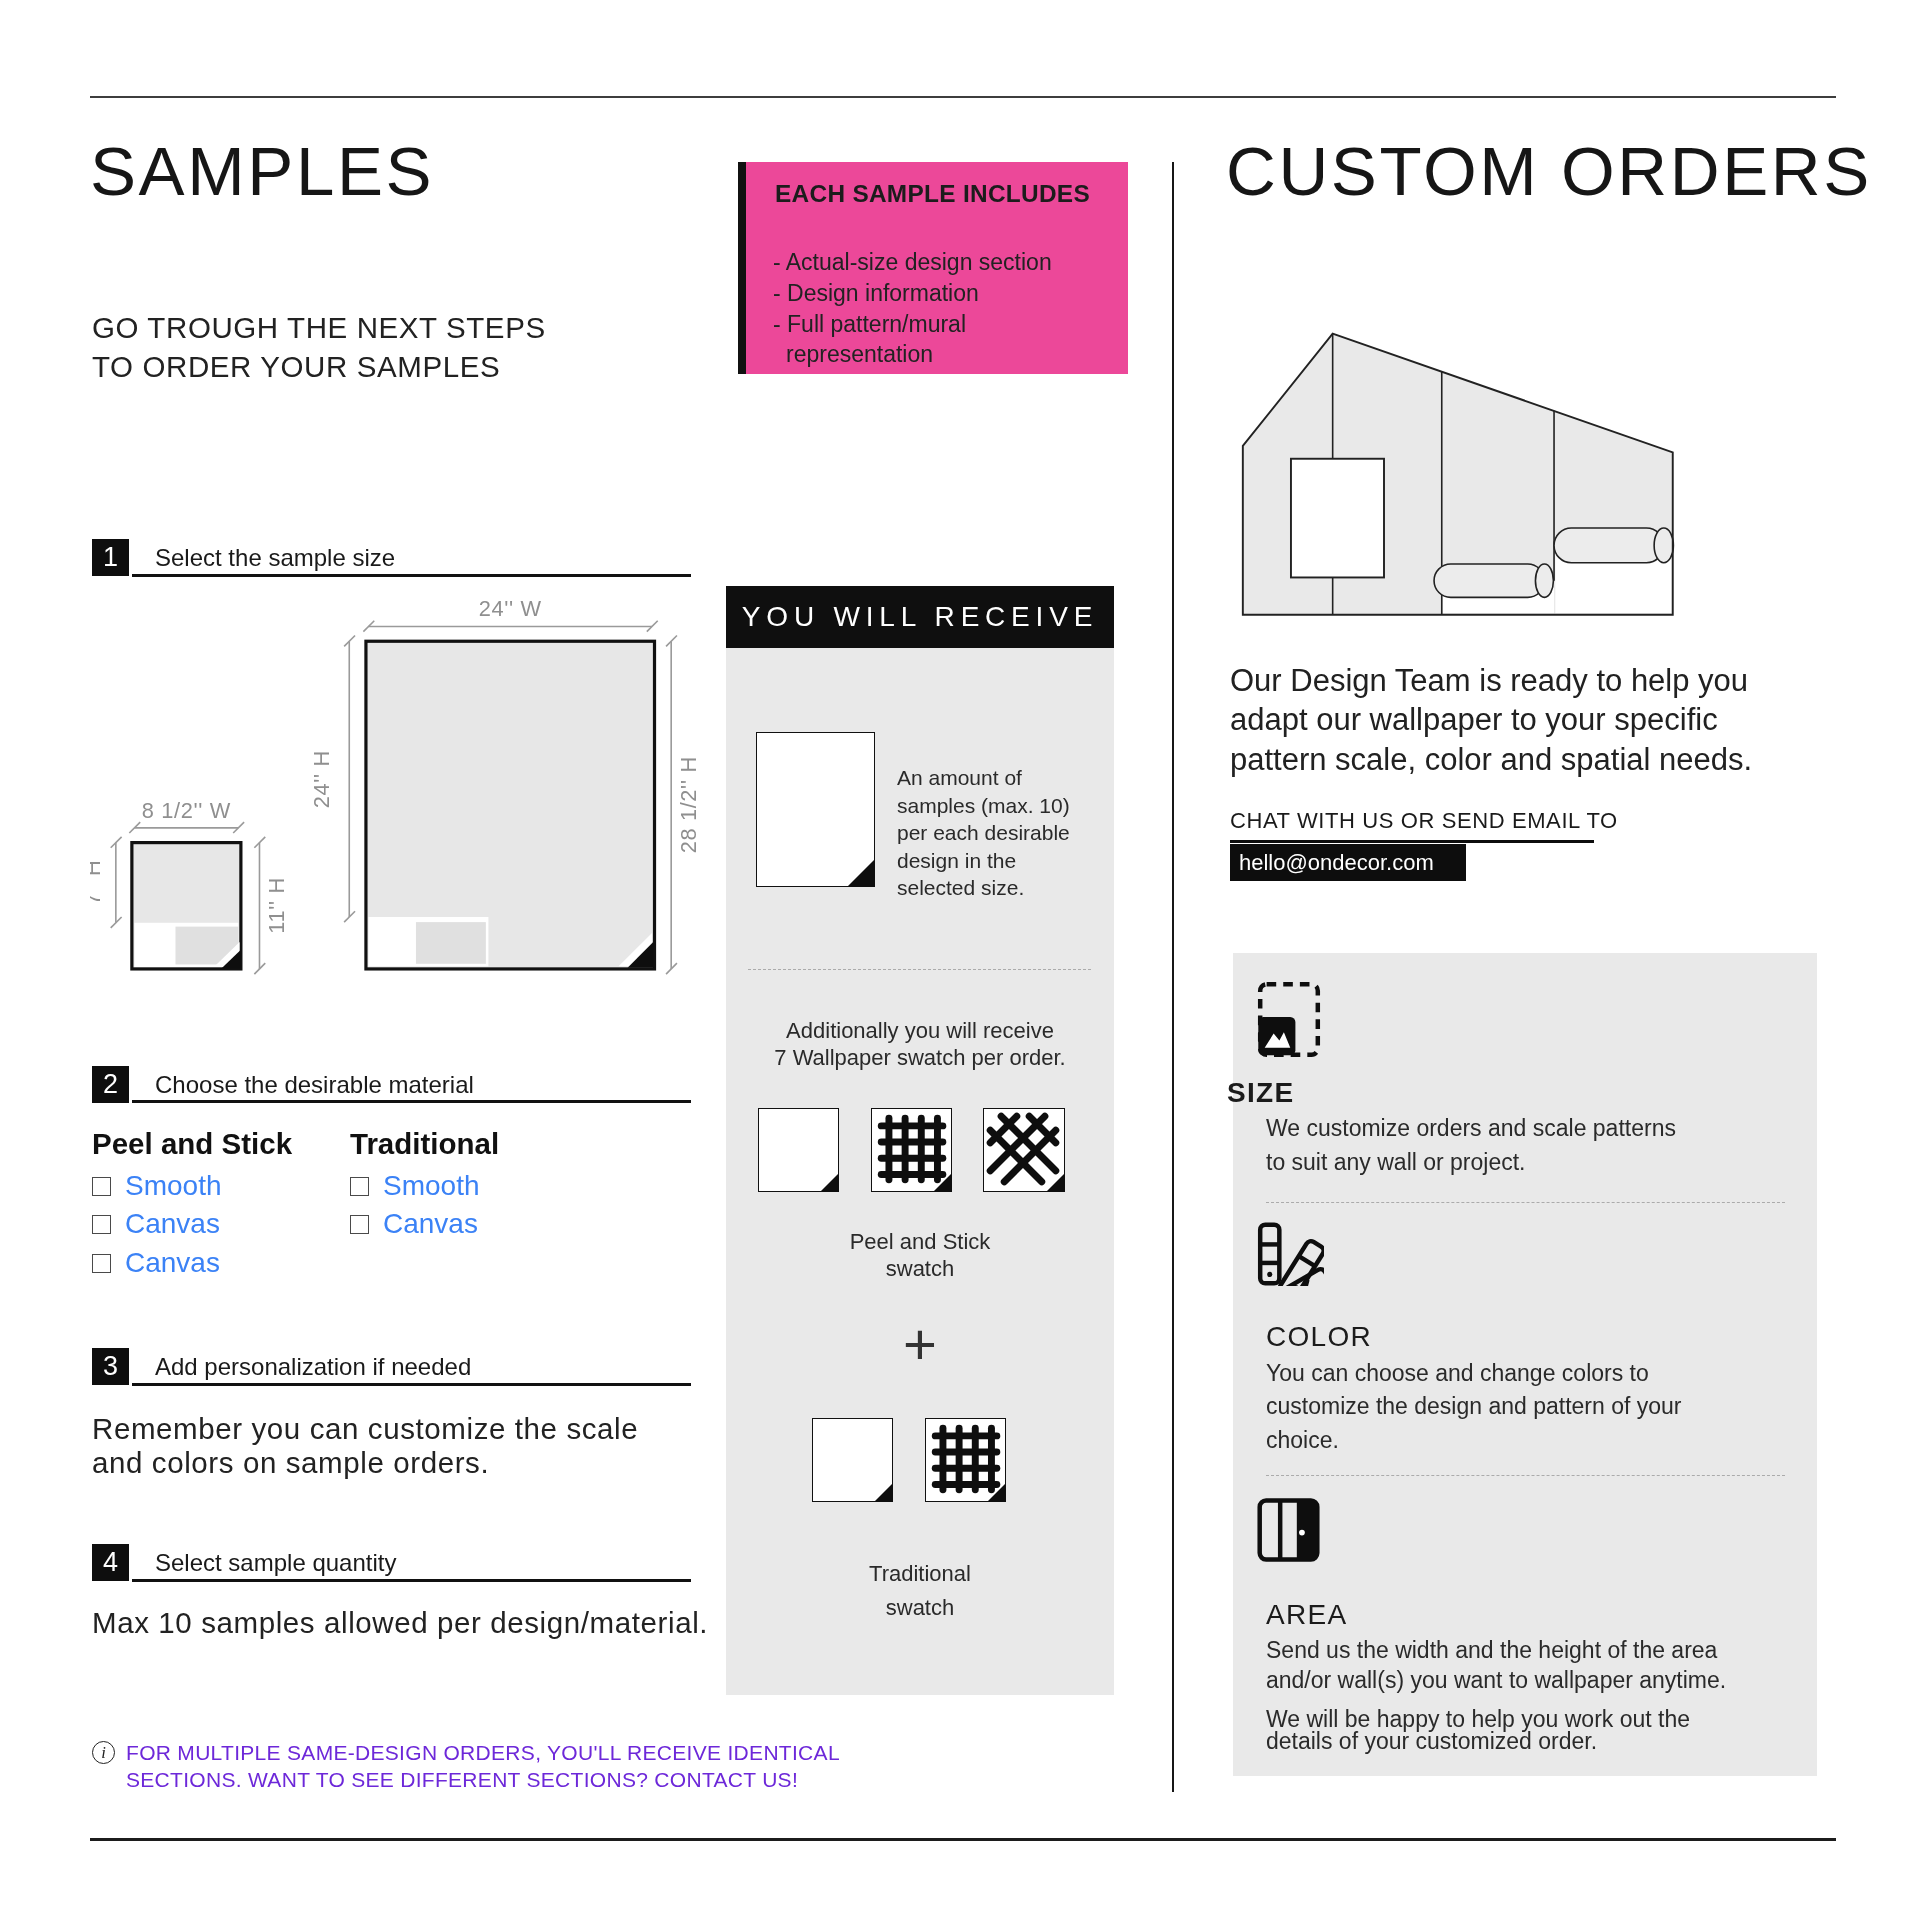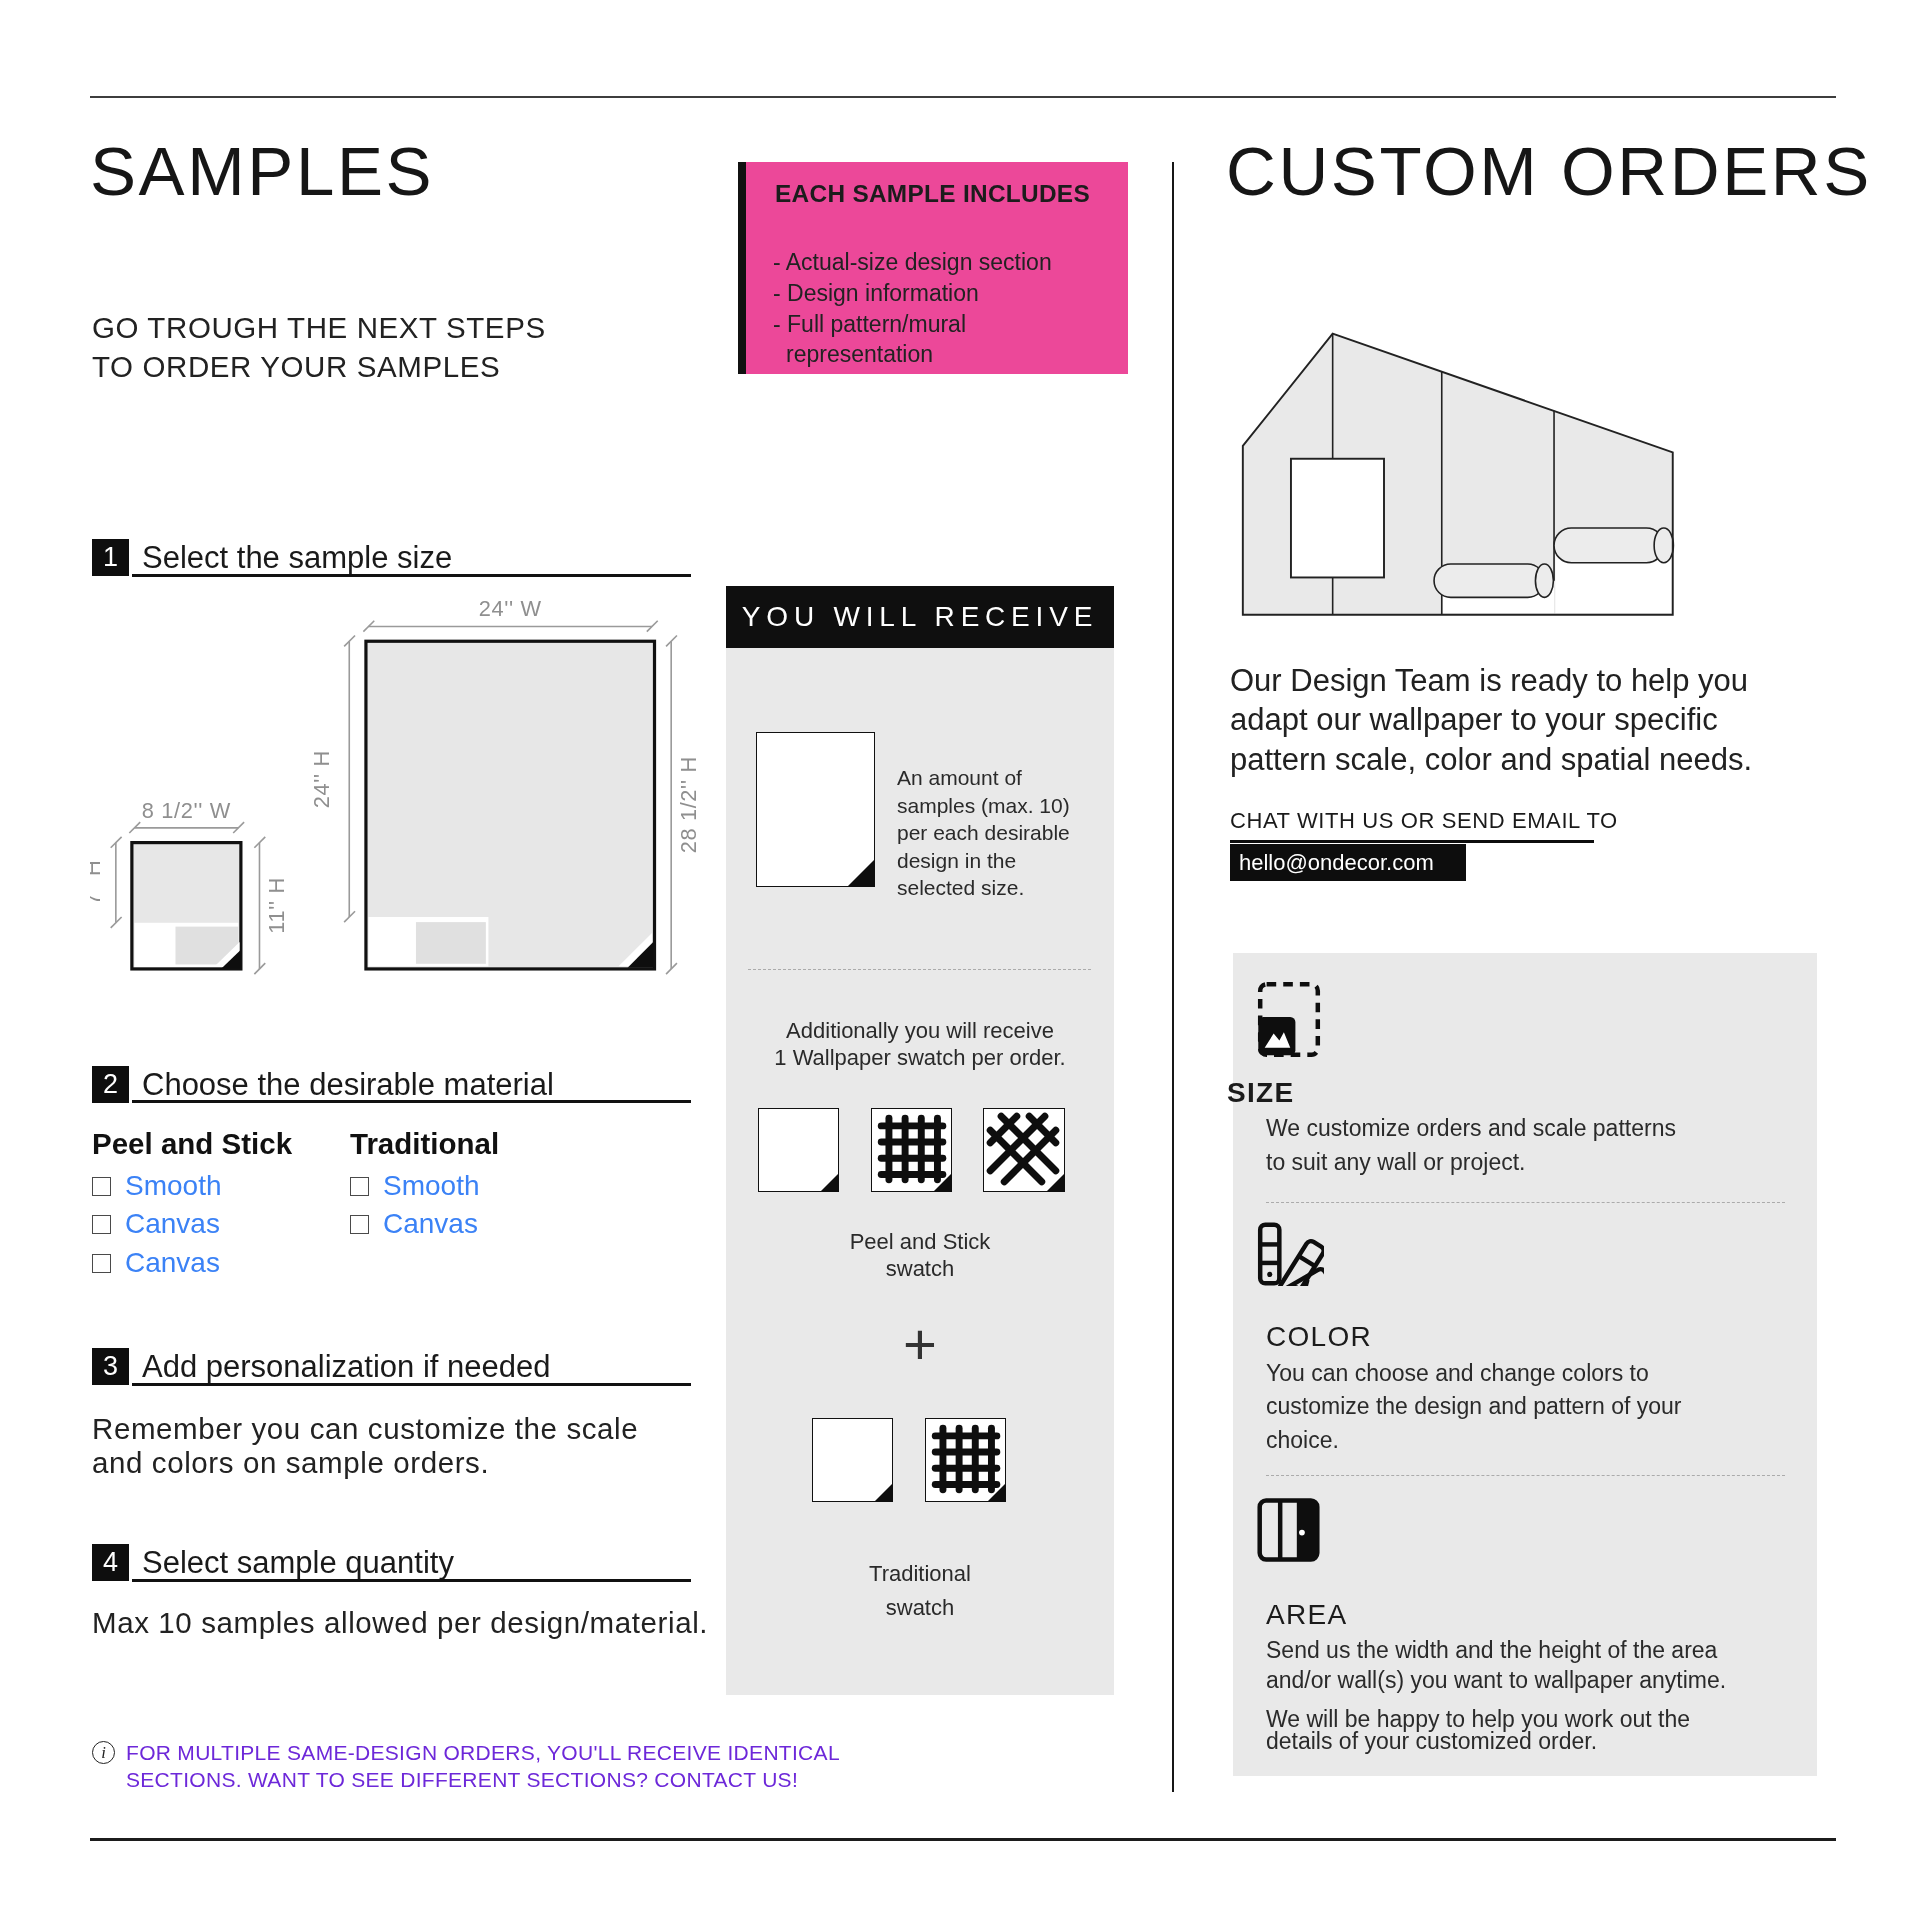--- a/index.html
+++ b/index.html
@@ -3,21 +3,21 @@
 <meta charset="utf-8">
 <style>
   html,body{margin:0;padding:0;background:#fff;}
   body{width:1926px;height:1926px;position:relative;font-family:"Liberation Sans",sans-serif;color:#1c1c1c;}
   .abs{position:absolute;}
   .rule{position:absolute;background:#3d3d3d;}
   .big-title{font-size:69px;letter-spacing:2.6px;font-weight:400;color:#161616;white-space:nowrap;}
   .intro{font-size:29.5px;line-height:39px;letter-spacing:0.6px;color:#222;}
   .step{position:absolute;display:flex;align-items:center;}
   .badge{width:37px;height:37px;background:#0e0e0e;color:#fff;font-size:27px;display:flex;align-items:center;justify-content:center;flex:0 0 auto;}
-  .step-label{margin-left:13px;font-size:31px;color:#1a1a1a;white-space:nowrap;}
+  .step-label{margin-left:26px;font-size:24px;color:#1a1a1a;white-space:nowrap;}
   .step-rule{position:absolute;height:2.6px;background:#111;}
   .includes-box{position:absolute;left:738px;top:162px;width:390px;height:212px;background:#ec4899;border-left:8.3px solid #111;box-sizing:border-box;}
   .includes-title{position:absolute;left:29px;top:18px;font-size:24.4px;font-weight:700;letter-spacing:0.3px;}
   .inc-item{position:absolute;left:27px;font-size:23px;color:#222;margin-top:24px;}
   .inc-indent{left:40px;}
   .panel{background:#e9e9e9;}
   .receive-bar{position:absolute;left:726px;top:586px;width:388px;height:62px;background:#0f0f0f;color:#fff;display:flex;align-items:center;justify-content:center;font-size:28px;letter-spacing:5.8px;white-space:nowrap;}
   .page{position:absolute;background:#fff;border:1.9px solid #111;box-sizing:border-box;}
   .fold{position:absolute;right:-0.6px;bottom:-0.6px;width:0;height:0;border-style:solid;}
   .fold-b{border-width:0 0 28px 28px;border-color:transparent transparent #0e0e0e transparent;}
@@ -165,21 +165,21 @@
 </div>
 <div class="abs mid-text" style="left:897px;top:764px;">An amount of</div>
 <div class="abs mid-text" style="left:897px;top:792px;">samples (max. 10)</div>
 <div class="abs mid-text" style="left:897px;top:819px;">per each desirable</div>
 <div class="abs mid-text" style="left:897px;top:847px;">design in the</div>
 <div class="abs mid-text" style="left:897px;top:874px;">selected size.</div>
 
 <div class="dashed-sep" style="left:748px;top:969px;width:343px;"></div>
 
 <div class="abs center-text" style="left:726px;top:1017px;width:388px;">Additionally you will receive</div>
-<div class="abs center-text" style="left:726px;top:1044px;width:388px;">1 Wallpaper swatch per order.</div>
+<div class="abs center-text" style="left:726px;top:1044px;width:388px;">7 Wallpaper swatch per order.</div>
 
 <div class="page" style="left:758px;top:1108px;width:81px;height:84px;">
   <div class="fold fold-s"></div>
 </div>
 <div class="page" style="left:871px;top:1108px;width:81px;height:84px;">
   <svg width="77" height="80" viewBox="0 0 100 100">
     <g stroke="#0e0e0e" stroke-width="9" stroke-linecap="round">
       <line x1="22" y1="10" x2="22" y2="90"></line>
         <line x1="43" y1="10" x2="43" y2="90"></line>
         <line x1="64" y1="10" x2="64" y2="90"></line>

